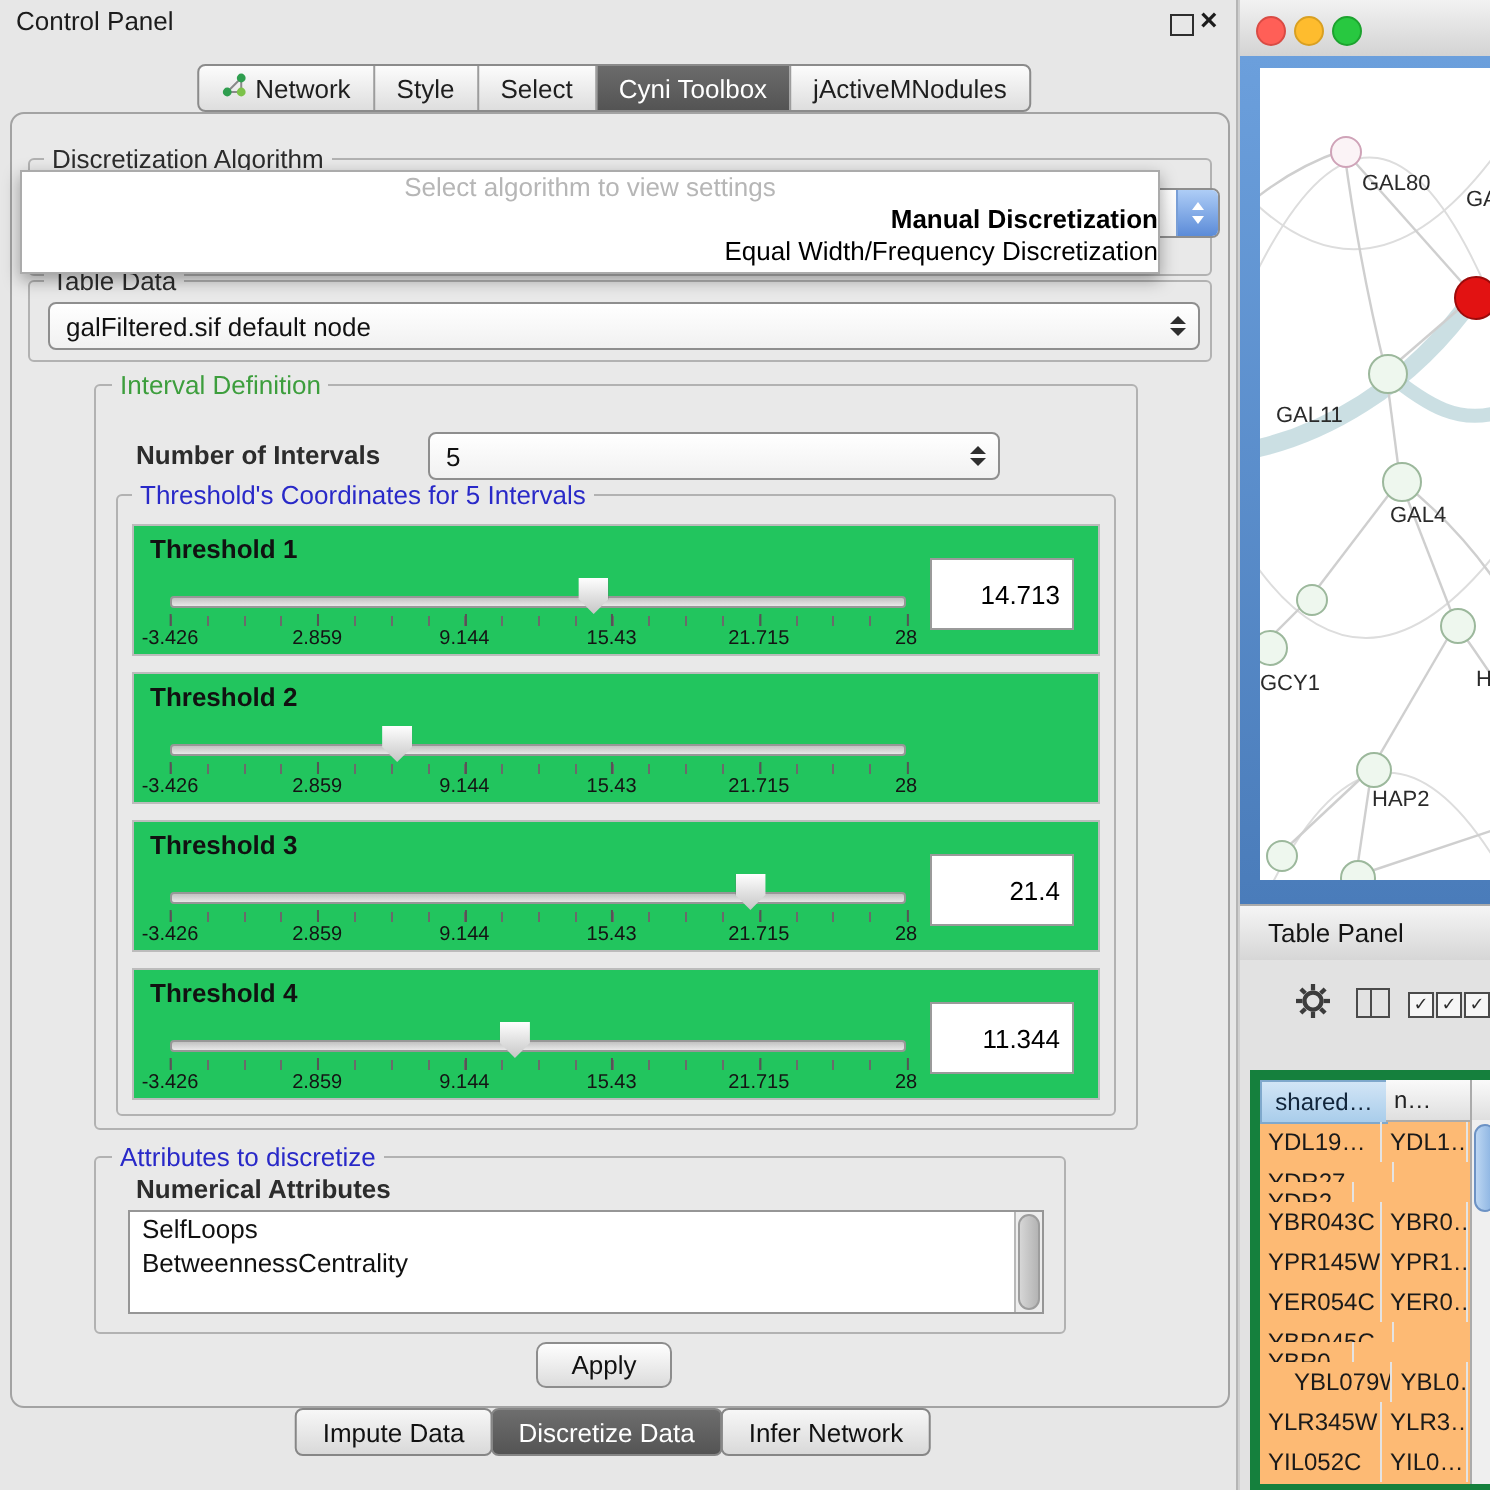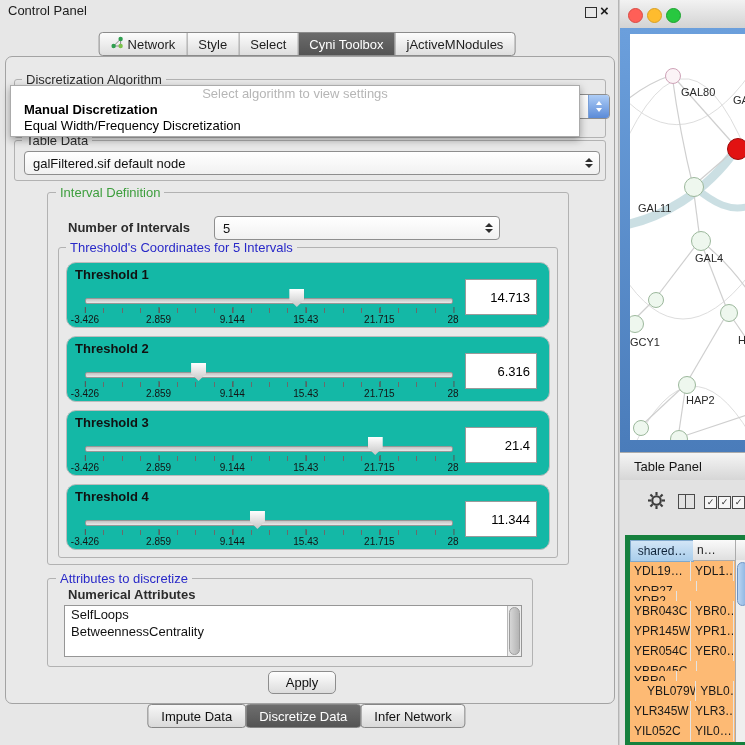--- a/index.html
+++ b/index.html
@@ -31,24 +31,24 @@
   .gray-arrows i{display:block;width:0;height:0;border-left:4px solid transparent;border-right:4px solid transparent;}
   .gray-arrows .up{border-bottom:4px solid #2e2e2e;}
   .gray-arrows .dn{border-top:4px solid #2e2e2e;}
   .blue-stepper{margin-left:auto;width:20px;align-self:stretch;border-radius:0 3px 3px 0;border-left:1px solid #7aa0d8;background:linear-gradient(#aecdf6,#5b8bd8);display:flex;flex-direction:column;align-items:center;justify-content:center;gap:3px;}
   .blue-stepper i{display:block;width:0;height:0;border-left:3.5px solid transparent;border-right:3.5px solid transparent;}
   .blue-stepper .up{border-bottom:4px solid #fff;}
   .blue-stepper .dn{border-top:4px solid #fff;}
   
   .popup{position:absolute;left:10px;top:85px;width:568px;height:50px;background:#fff;border:1px solid #ababab;box-shadow:0 3px 8px rgba(0,0,0,.35);z-index:50;}
   .popup .hint{font-size:13px;color:#b6b6b6;text-align:center;height:16px;line-height:16px;}
-  .popup .opt{font-size:13px;padding-left:13px;height:16px;line-height:16px;color:#000;}
+  .popup .opt{font-size:13px;padding-left:13px;height:16px;line-height:16px;color:#000;text-align:right;}
   .popup .opt.bold{font-weight:bold;}
   
-  .thr{position:absolute;left:66px;width:482px;height:64px;border:1px solid #bcbcbc;border-radius:10px;background:#14b8a6;}
+  .thr{position:absolute;left:66px;width:482px;height:64px;border:1px solid #bcbcbc;border-radius:0;background:#22c55e;}
   .thr-label{position:absolute;left:8px;top:4px;font-weight:bold;font-size:13px;color:#111;}
   .sz{position:absolute;left:18px;top:30px;width:368px;height:34px;}
   .track{position:absolute;left:0;right:0;top:5px;height:4px;background:linear-gradient(#c2c2c2,#e8e8e8);border:1px solid #979797;border-radius:2px;}
   .thumb{position:absolute;top:-4px;width:15px;height:18px;margin-left:-8px;background:linear-gradient(#fefefe,#c6c6c6);clip-path:polygon(0 0,100% 0,100% 58%,50% 100%,0 58%);filter:drop-shadow(0 0 1px #6e6e6e);z-index:2;}
   .ticks{position:absolute;left:0;right:0;top:15px;height:5px;background-image:repeating-linear-gradient(90deg,#6a6a6a 0,#6a6a6a 1px,transparent 1px,transparent 5%);}
   .scale{position:absolute;left:0;right:0;top:21px;height:12px;font-size:10px;color:#141414;}
   .scale span{position:absolute;transform:translateX(-50%);white-space:nowrap;}
   .scale span::before{content:'';position:absolute;top:-7px;left:50%;width:1px;height:6px;background:#555;}
   .valbox{position:absolute;left:398px;top:16px;width:64px;height:34px;background:#fff;border:1px solid #9a9a9a;font-size:13px;display:flex;align-items:center;justify-content:flex-end;padding-right:6px;color:#000;}
   
@@ -190,21 +190,20 @@
       <div class="ticks"></div>
       <div class="scale">
         <span style="left:0%">-3.426</span>
         <span style="left:20%">2.859</span>
         <span style="left:40%">9.144</span>
         <span style="left:60%">15.43</span>
         <span style="left:80%">21.715</span>
         <span style="left:100%">28</span>
       </div>
     </div>
-    <div class="valbox">6.316</div>
   </div>
 
   <div class="thr" style="top:410px;">
     <div class="thr-label">Threshold 3</div>
     <div class="sz">
       <div class="track"></div>
       <div class="thumb" style="left: 79%;"></div>
       <div class="ticks"></div>
       <div class="scale">
         <span style="left:0%">-3.426</span>

